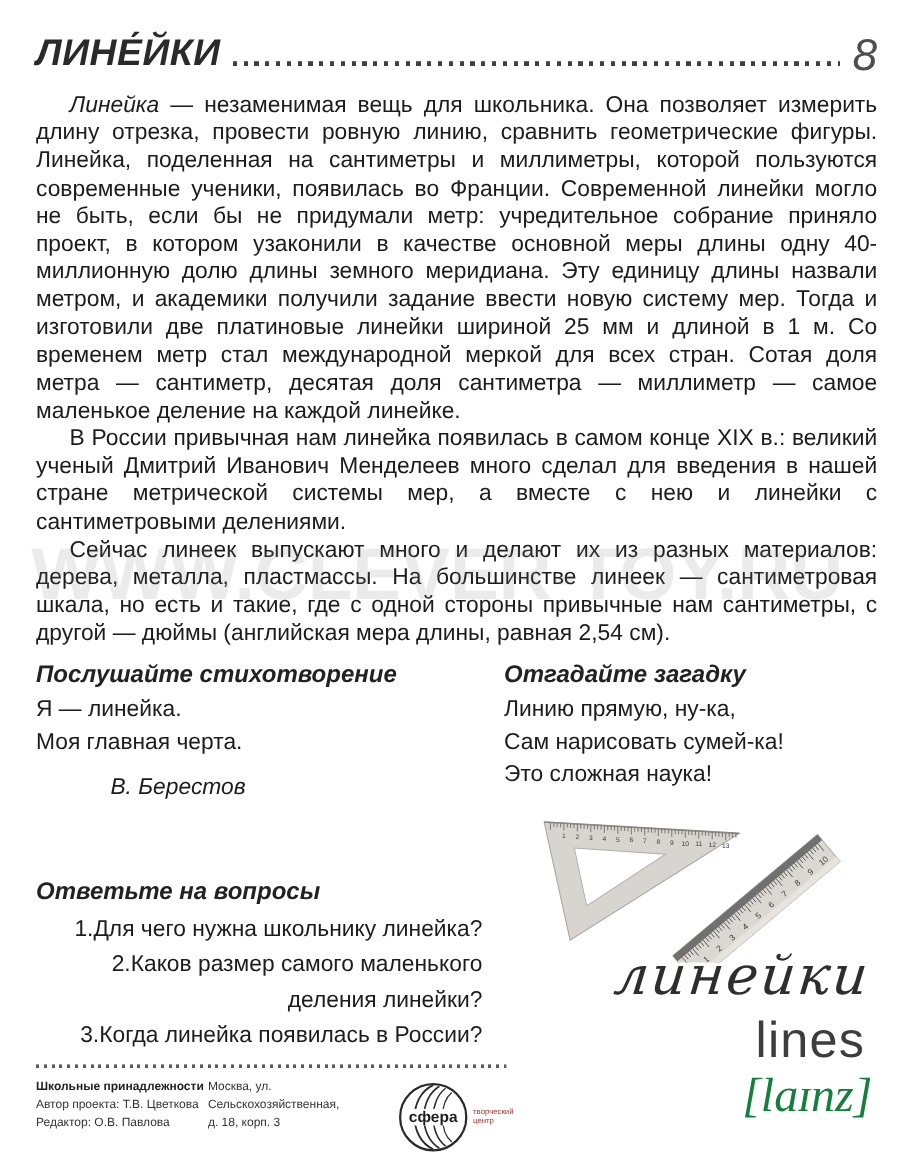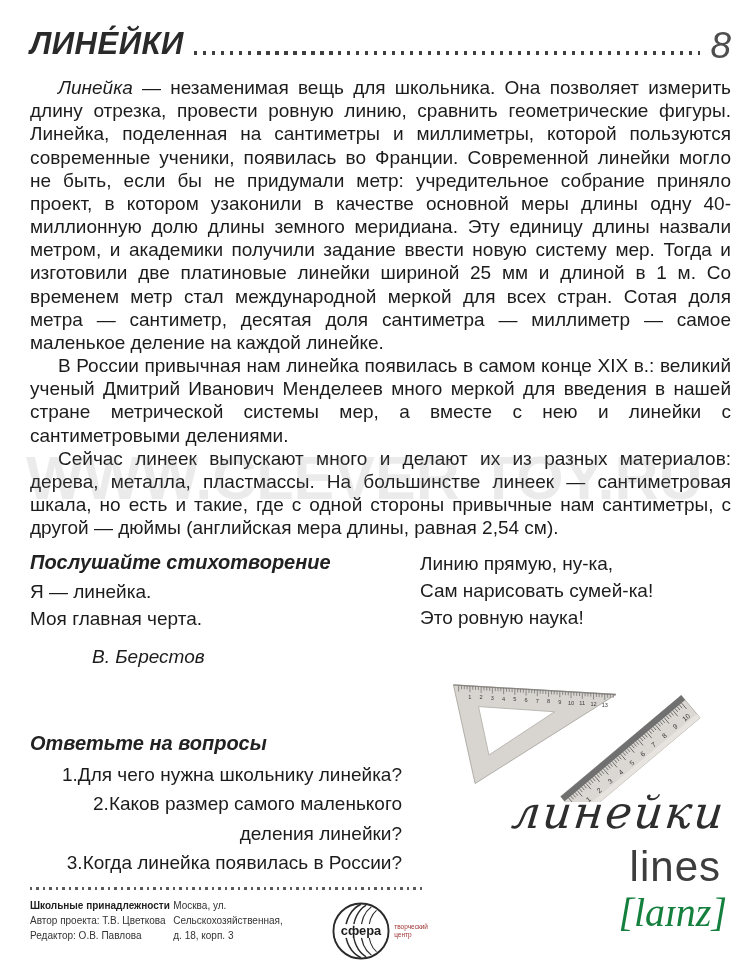--- a/index.html
+++ b/index.html
@@ -102,35 +102,36 @@
   <div class="title-row">
     <div class="page-title">ЛИНЕ́ЙКИ</div>
     <div class="title-leader"></div>
     <div class="page-number">8</div>
   </div>
 
   <div class="watermark">WWW.CLEVER-TOY.RU</div>
 
   <div class="body-text">
     <p><span class="italic">Линейка</span><span> — незаменимая вещь для школьника.  Она позволяет измерить длину отрезка, провести ровную линию, сравнить геометрические фигуры. Линейка, поделенная на сантиметры и миллиметры, которой пользуются современные ученики, появилась во Франции. Современной линейки могло не быть, если бы не придумали метр: учредительное собрание приняло проект, в котором узаконили в качестве основной меры длины  одну 40-миллионную долю длины земного меридиана. Эту единицу длины назвали метром, и академики получили задание ввести новую систему мер. Тогда и изготовили две платиновые линейки шириной 25 мм и длиной в 1 м. Со временем метр стал международной меркой для всех стран. Сотая доля метра — сантиметр, десятая доля сантиметра — миллиметр — самое маленькое деление на каждой линейке.</span></p>
-    <p>В России привычная нам линейка появилась в самом конце XIX в.: великий ученый Дмитрий Иванович Менделеев много меркой для введения в нашей стране метрической системы мер, а вместе с нею и линейки с сантиметровыми делениями.</p>
+    <p>В России привычная нам линейка появилась в самом конце XIX в.: великий ученый Дмитрий Иванович Менделеев много сделал для введения в нашей стране метрической системы мер, а вместе с нею и линейки с сантиметровыми делениями.</p>
     <p>Сейчас линеек выпускают много и делают их из разных материалов: дерева, металла, пластмассы. На большинстве линеек — сантиметровая шкала, но есть и такие, где с одной стороны привычные нам сантиметры, с другой — дюймы (английская мера длины, равная 2,54 см).</p>
   </div>
 
   <div class="duo">
     <div class="duo-left">
       <div class="sec-heading">Послушайте стихотворение</div>
       <div class="verse-line">Я — линейка.</div>
       <div class="verse-line">Моя главная черта.</div>
       <div class="poem-author">В. Берестов</div>
     </div>
     <div class="duo-right">
+      <div class="sec-heading">Отгадайте загадку</div>
       <div class="verse-line">Линию прямую, ну-ка,</div>
       <div class="verse-line">Сам нарисовать сумей-ка!</div>
-      <div class="verse-line">Это ровную наука!</div>
+      <div class="verse-line">Это сложная наука!</div>
     </div>
   </div>
 
   <div class="bottom">
 
     <div class="bottom-left">
       <div class="questions">
         <div class="sec-heading">Ответьте на вопросы</div>
         <div class="q-item"><span class="q-num">1.</span><span>Для чего нужна школьнику линейка?</span></div>
         <div class="q-item"><span class="q-num">2.</span><span>Каков размер самого маленького деления линейки?</span></div>

